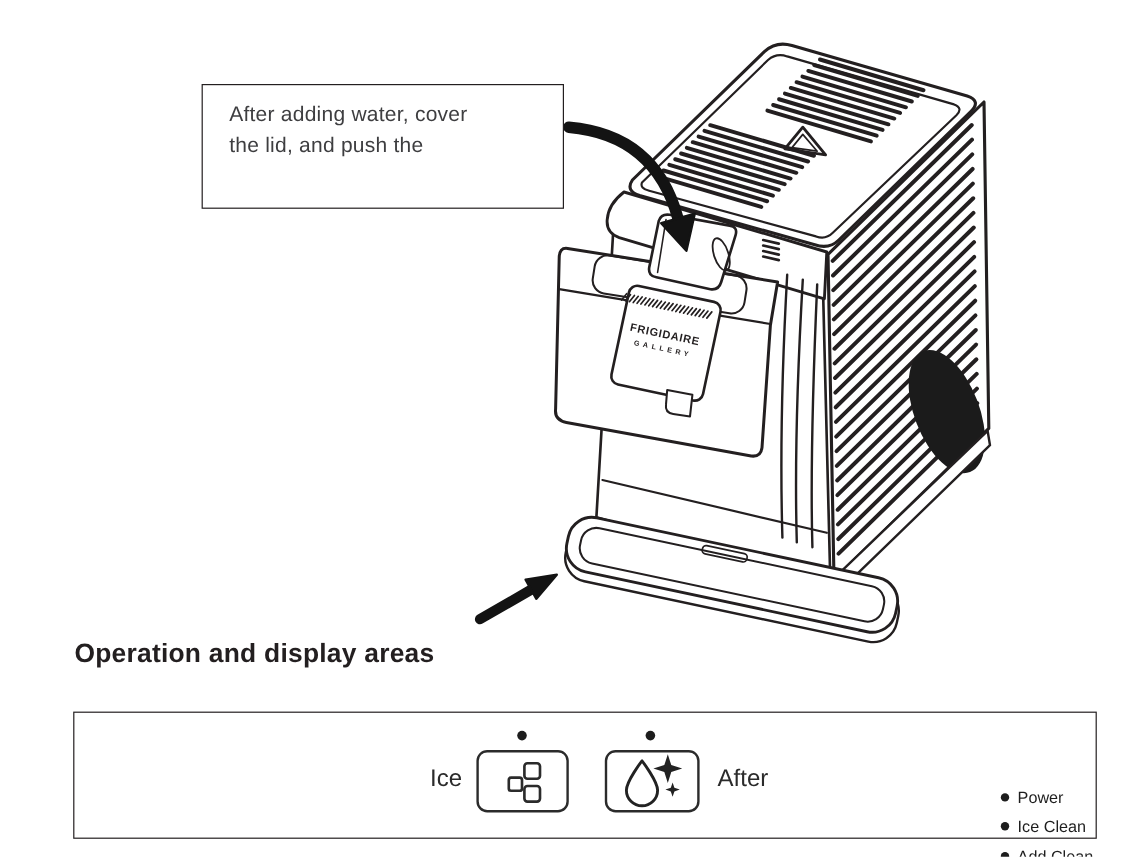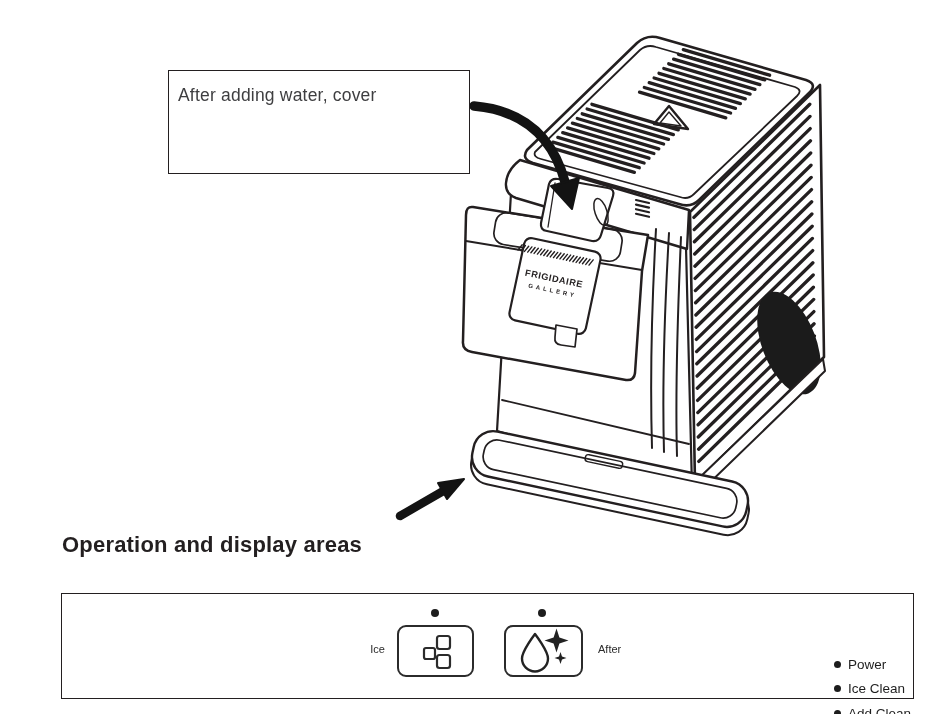--- a/index.html
+++ b/index.html
@@ -2,33 +2,33 @@
 <html><head>
 <meta charset="utf-8">
 <style>
   html,body{margin:0;padding:0;background:#ffffff;}
   body{position:relative;width:944px;height:714px;overflow:hidden;
        font-family:"Liberation Sans",sans-serif;color:#231f20;}
   .abs{position:absolute;}
   
   #callout{left:168px;top:70px;width:302px;height:104px;border:1.6px solid #231f20;
            box-sizing:border-box;background:#fff;}
-  #callout .line{margin-left:9px;font-size:17.5px;line-height:26px;color:#3e3e40;
+  #callout .line{margin-left:22px;font-size:17.5px;line-height:26px;color:#3e3e40;
                  letter-spacing:.2px;}
   #callout .line:first-child{margin-top:11px;}
   
   #heading{left:62px;top:532px;font-size:22px;font-weight:800;color:#231f20;
            letter-spacing:.2px;}
   
   #panel{left:61px;top:593px;width:853px;height:106px;border:1.6px solid #231f20;
          box-sizing:border-box;background:#fff;}
   .btn{position:absolute;border:2.6px solid #2b2b2b;border-radius:9px;background:#fff;
        box-sizing:border-box;display:flex;align-items:center;justify-content:center;}
   .led{position:absolute;width:8px;height:8px;border-radius:50%;background:#1d1d1d;}
-  .panel-label{position:absolute;font-size:11px;color:#2b2b2b;line-height:20px;}
+  .panel-label{position:absolute;font-size:20px;color:#2b2b2b;line-height:20px;}
   #indicators{position:absolute;left:772px;top:21px;margin-top:37px;}
   .ind-row{display:flex;align-items:center;height:24.5px;}
   .ind-dot{width:7px;height:7px;border-radius:50%;background:#1d1d1d;margin-right:7px;flex:0 0 auto;}
   .ind-label{font-size:13.5px;color:#1e1e1e;white-space:nowrap;}
   
   #device-svg{left:0;top:0;}
   #device-svg *{vector-effect:none;}
   .brand-txt{font-family:"Liberation Sans",sans-serif;font-weight:bold;fill:#231f20;}
 </style>
 </head>
@@ -180,20 +180,21 @@
     </g>
     <g stroke="#131313">
       <path d="M400,516 L445,490" stroke-width="8.5"></path>
       <path d="M447,499 L438,483 L464,479 Z" fill="#131313" stroke-width="2"></path>
     </g>
   </g>
 </svg>
 
 <div id="callout" class="abs">
   <div class="line">After adding water, cover</div>
+  <div class="line">the lid, and push the</div>
 </div>
 
 <div id="heading" class="abs">Operation and display areas</div>
 
 <div id="panel" class="abs">
 
   <div class="panel-label" style="left:285px;top:45px;width:38px;text-align:right;">Ice</div>
 
   <div class="led" style="left:369px;top:15px;"></div>
   <div class="btn" style="left:335px;top:31px;width:77px;height:52px;">

